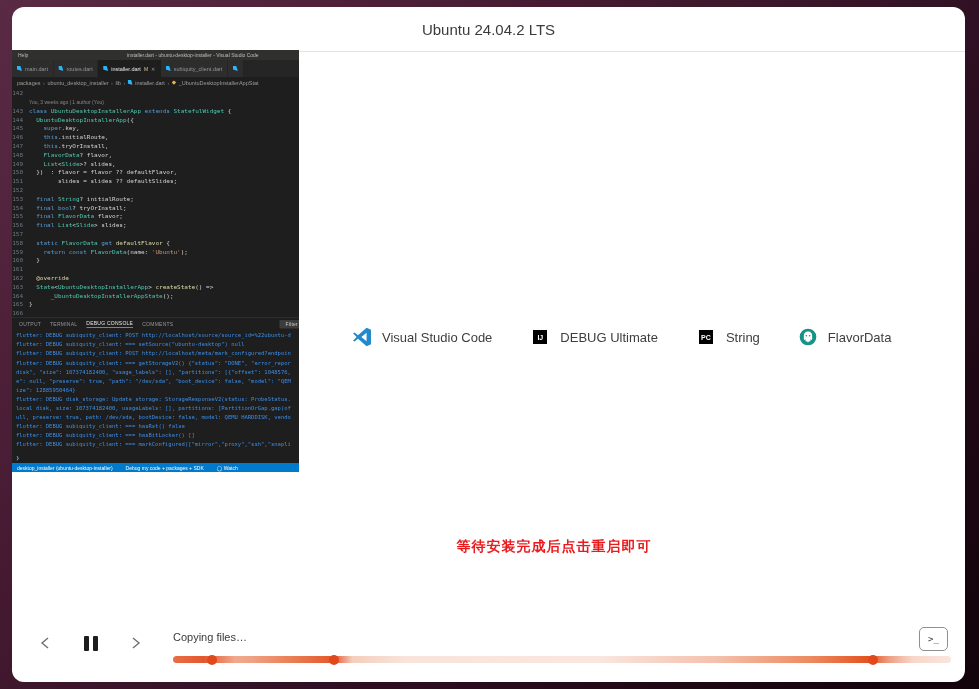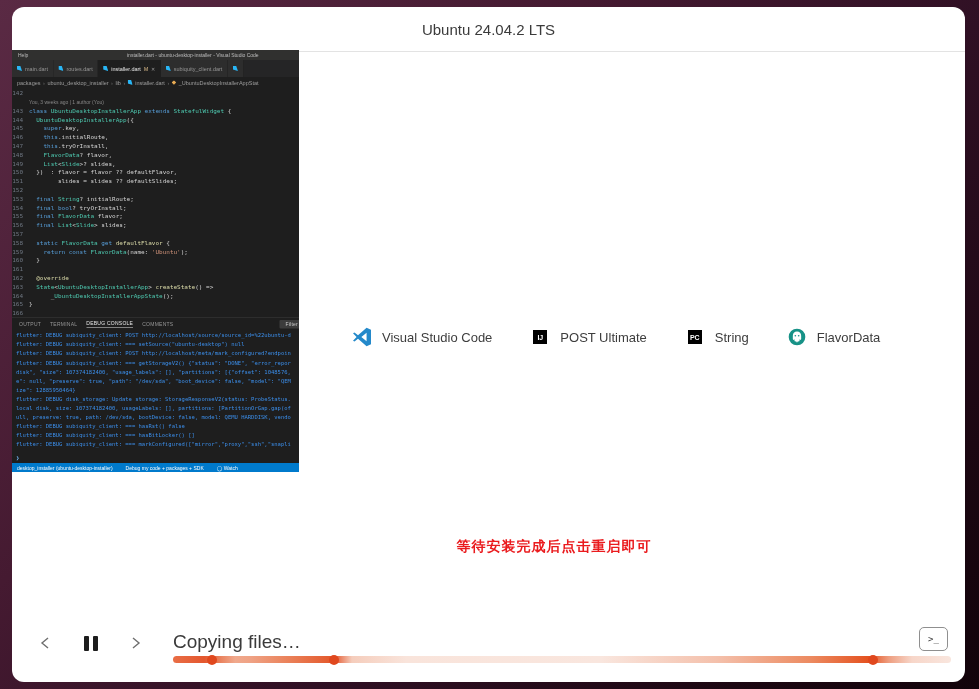--- a/index.html
+++ b/index.html
@@ -112,21 +112,21 @@
     letter-spacing:1px; white-space:nowrap; font-family:sans-serif;
   }
   
   .nav-btn {
     position:absolute; width:26px; height:26px; top:623px; background:none; border:none;
     display:flex; align-items:center; justify-content:center; cursor:pointer;
   }
   .btn-prev { left:21px; } .btn-pause { left:66px; } .btn-next { left:110px; }
   .pause-bars { display:flex; gap:4px; }
   .pause-bars i { display:block; width:5px; height:15px; background:#1d1d1d; border-radius:1px; }
-  .copy-label { position:absolute; left:161px; top:624px; font-size:19px; color:#3a3a3a; }
+  .copy-label { position:absolute; left:161px; top:624px; font-size:11px; color:#3a3a3a; }
   .progress {
     position:absolute; left:161px; top:649px; width:778px; height:7px; border-radius:3.5px;
     background:linear-gradient(90deg,
       #e96e46 0%, #e4572e 4%, #e8764f 5.5%, #f0a98d 8%,
       #efa284 10%, #ea8058 15%, #e45c30 20%, #e4572e 20.7%,
       #f5cdbc 23%, #f9e4db 30%, #f9e6de 55%, #f4c0ab 70%,
       #ec8a60 82%, #e4511f 89.5%, #ee9e80 92%, #f7d6c9 95%, #f9e6de 100%);
   }
   .progress .dot {
     position:absolute; width:10px; height:10px; border-radius:50%; top:-1.5px;
@@ -256,21 +256,21 @@
         <svg viewBox="0 0 24 24" width="20" height="20">
             <path fill="#2489ca" d="M17.5 0.8 L7.2 9.9 L3 6.7 L1.2 7.6 L5.5 12 L1.2 16.4 L3 17.3 L7.2 14.1 L17.5 23.2 L22.8 20.6 L22.8 3.4 Z M17.5 7 L17.5 17 L11.2 12 Z"></path>
           </svg>
       </span>
       <span class="ide-label">Visual Studio Code</span>
     </div>
     <div class="ide-item">
       <span class="ide-icon">
         <span class="jb-badge jb-idea"></span><span class="jb-inner">IJ</span>
       </span>
-      <span class="ide-label">POST Ultimate</span>
+      <span class="ide-label">DEBUG Ultimate</span>
     </div>
     <div class="ide-item">
       <span class="ide-icon">
         <span class="jb-badge jb-pycharm"></span><span class="jb-inner">PC</span>
       </span>
       <span class="ide-label">String</span>
     </div>
     <div class="ide-item">
       <span class="ide-icon">
         <svg viewBox="0 0 24 24" width="20" height="20">

